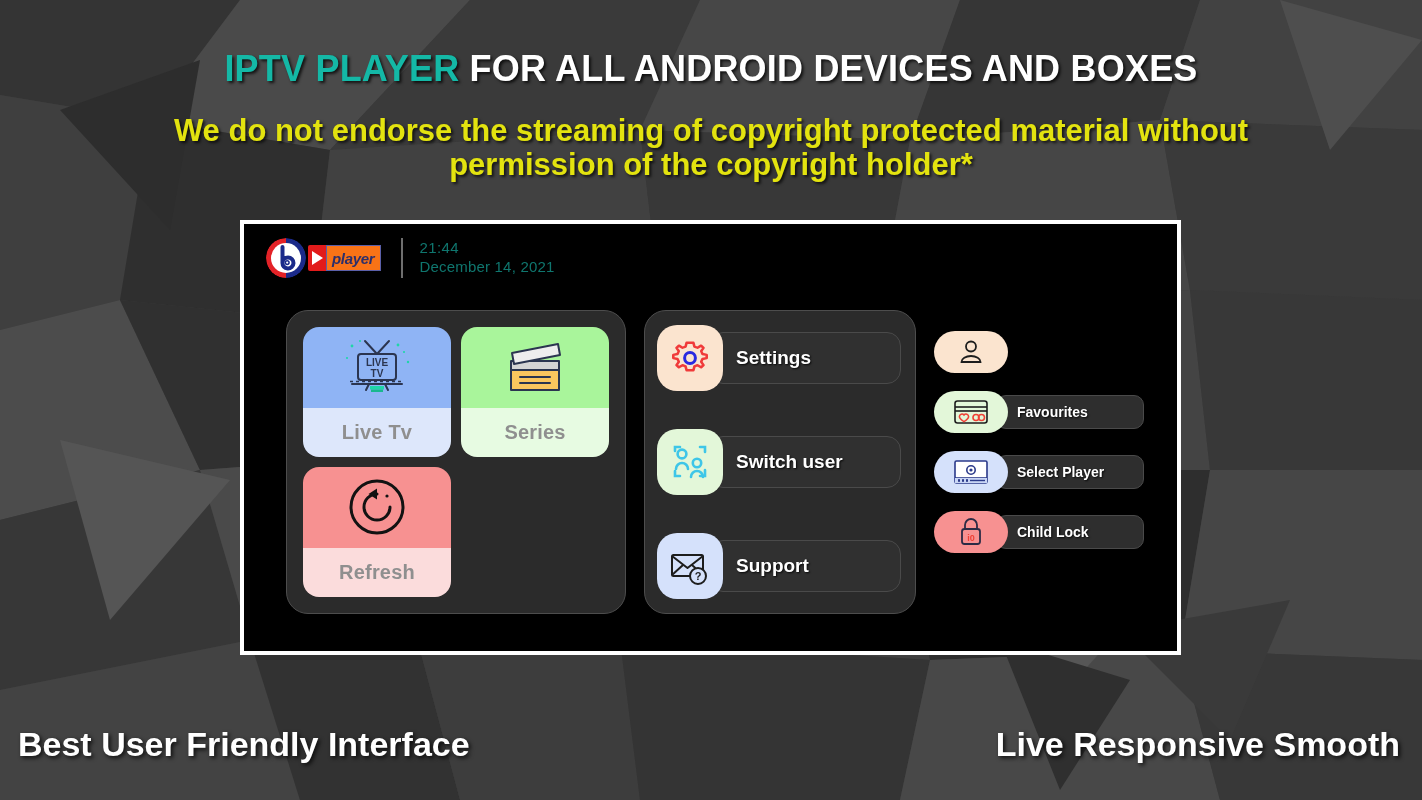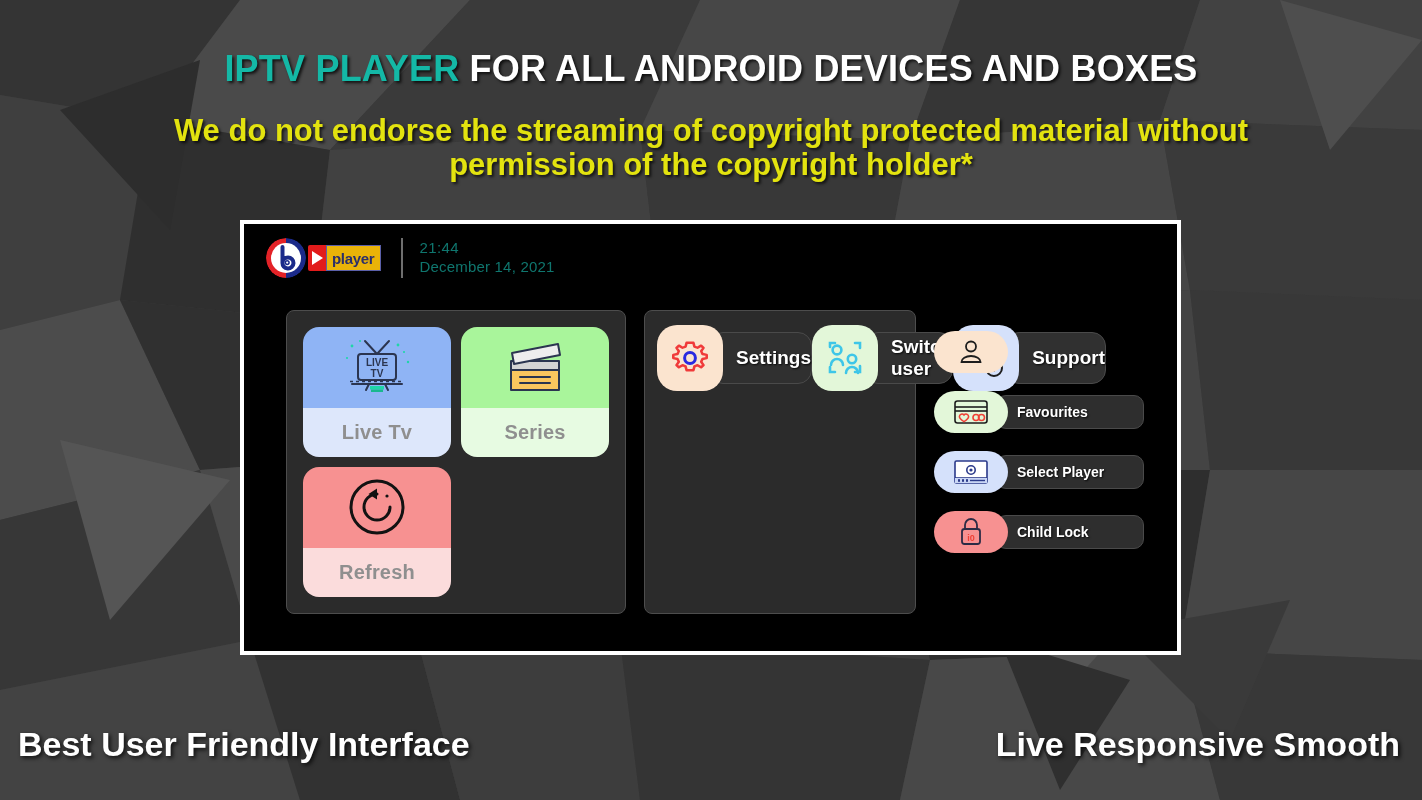--- a/index.html
+++ b/index.html
@@ -128,24 +128,25 @@
   }
   .play-box {
     background: #e21b1b;
     height: 26px;
     display: flex;
     align-items: center;
     padding-right: 3px;
     border-radius: 2px 0 0 2px;
   }
   .player-word {
-    background: #eab308;
+    background: #f97316;
     color: #2b2f6b;
     font-size: 15px;
     font-weight: 700;
+    font-style: italic;
     letter-spacing: -.3px;
     padding: 2px 6px 3px 5px;
     height: 26px;
     line-height: 21px;
     border: 1px solid #5a5fa8;
   }
 
   .topbar-divider {
     width: 2px;
     height: 40px;
@@ -165,21 +166,21 @@
     width: 860px;
     height: 312px;
     display: flex;
     align-items: flex-start;
     gap: 18px;
   }
 
   .panel {
     background: #2b2b2b;
     border: 1.5px solid #4d4d4d;
-    border-radius: 8px;
+    border-radius: 22px;
   }
 
   
   #panel-tiles {
     width: 340px;
     height: 304px;
     padding: 16px;
     display: grid;
     grid-template-columns: 1fr 1fr;
     grid-template-rows: 1fr 1fr;
@@ -209,20 +210,21 @@
     font-weight: 700;
     letter-spacing: .2px;
   }
 
   
   #panel-actions {
     width: 272px;
     height: 304px;
     padding: 14px 14px 14px 12px;
     display: flex;
+    flex-direction: column;
     justify-content: space-between;
   }
   .action-row {
     display: flex;
     align-items: center;
     height: 66px;
     position: relative;
   }
   .action-ico {
     width: 66px; height: 66px;

